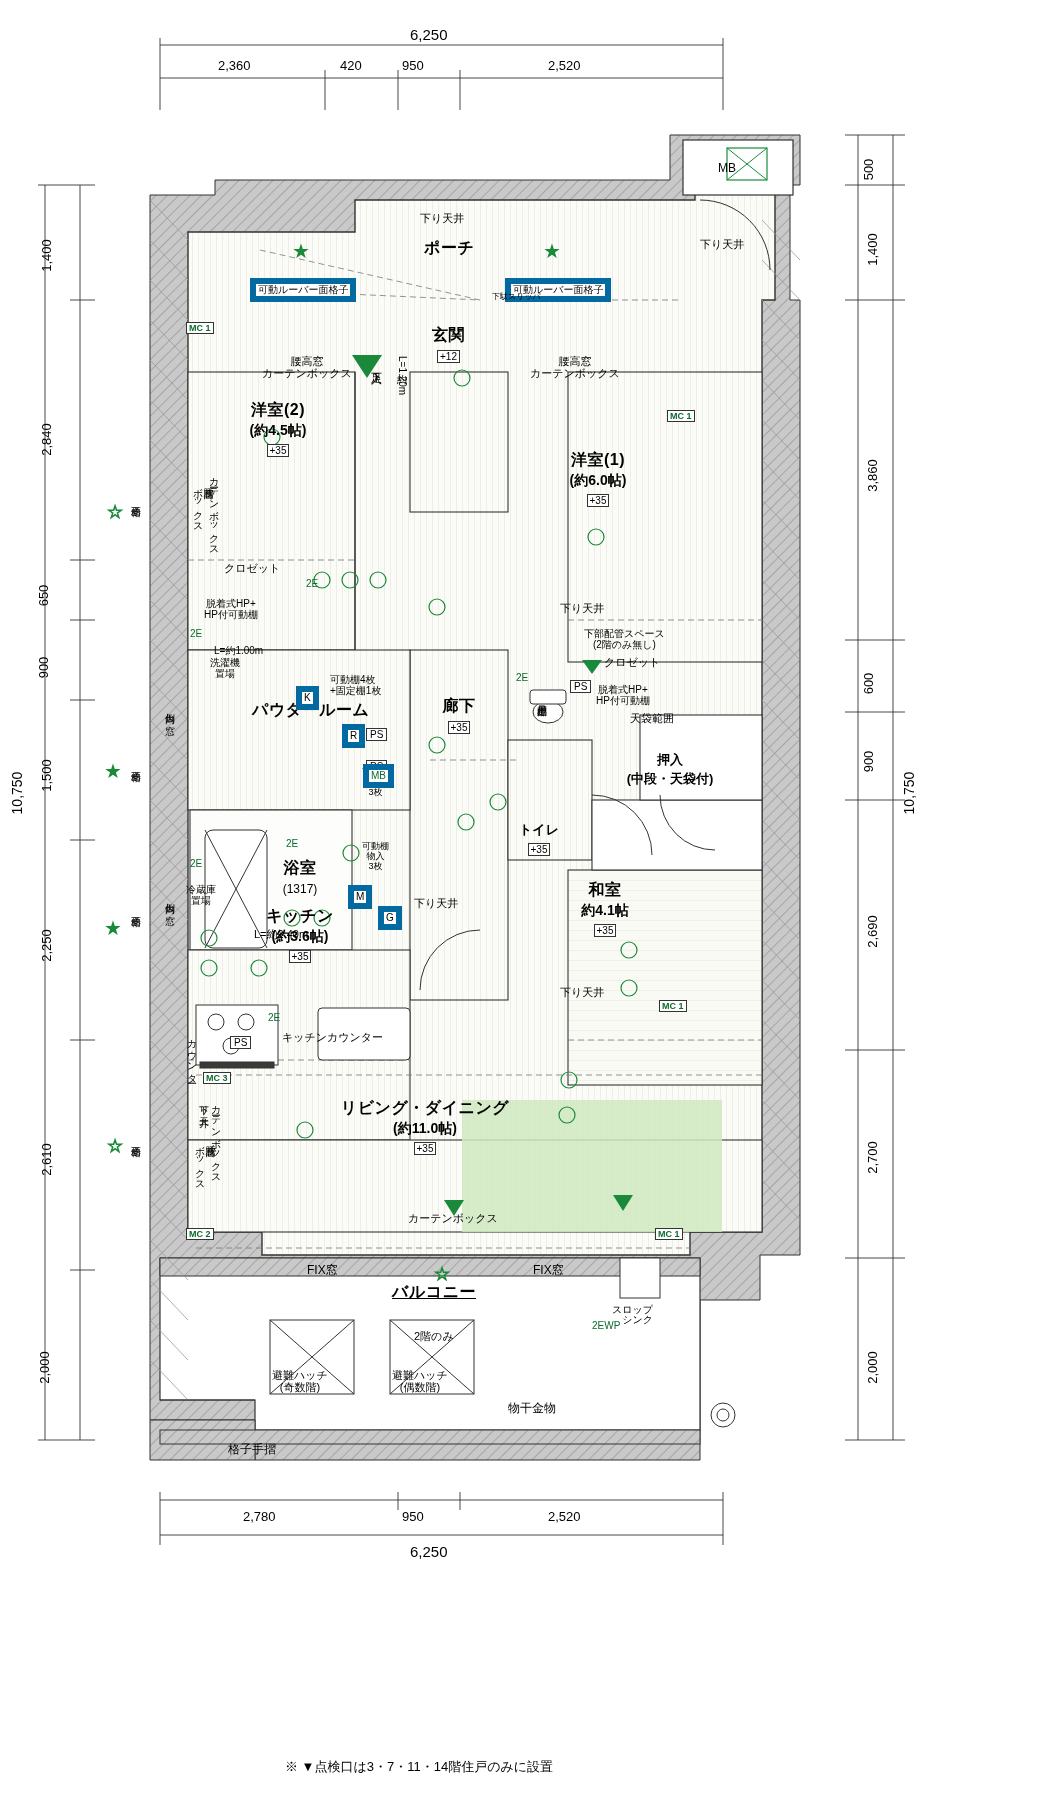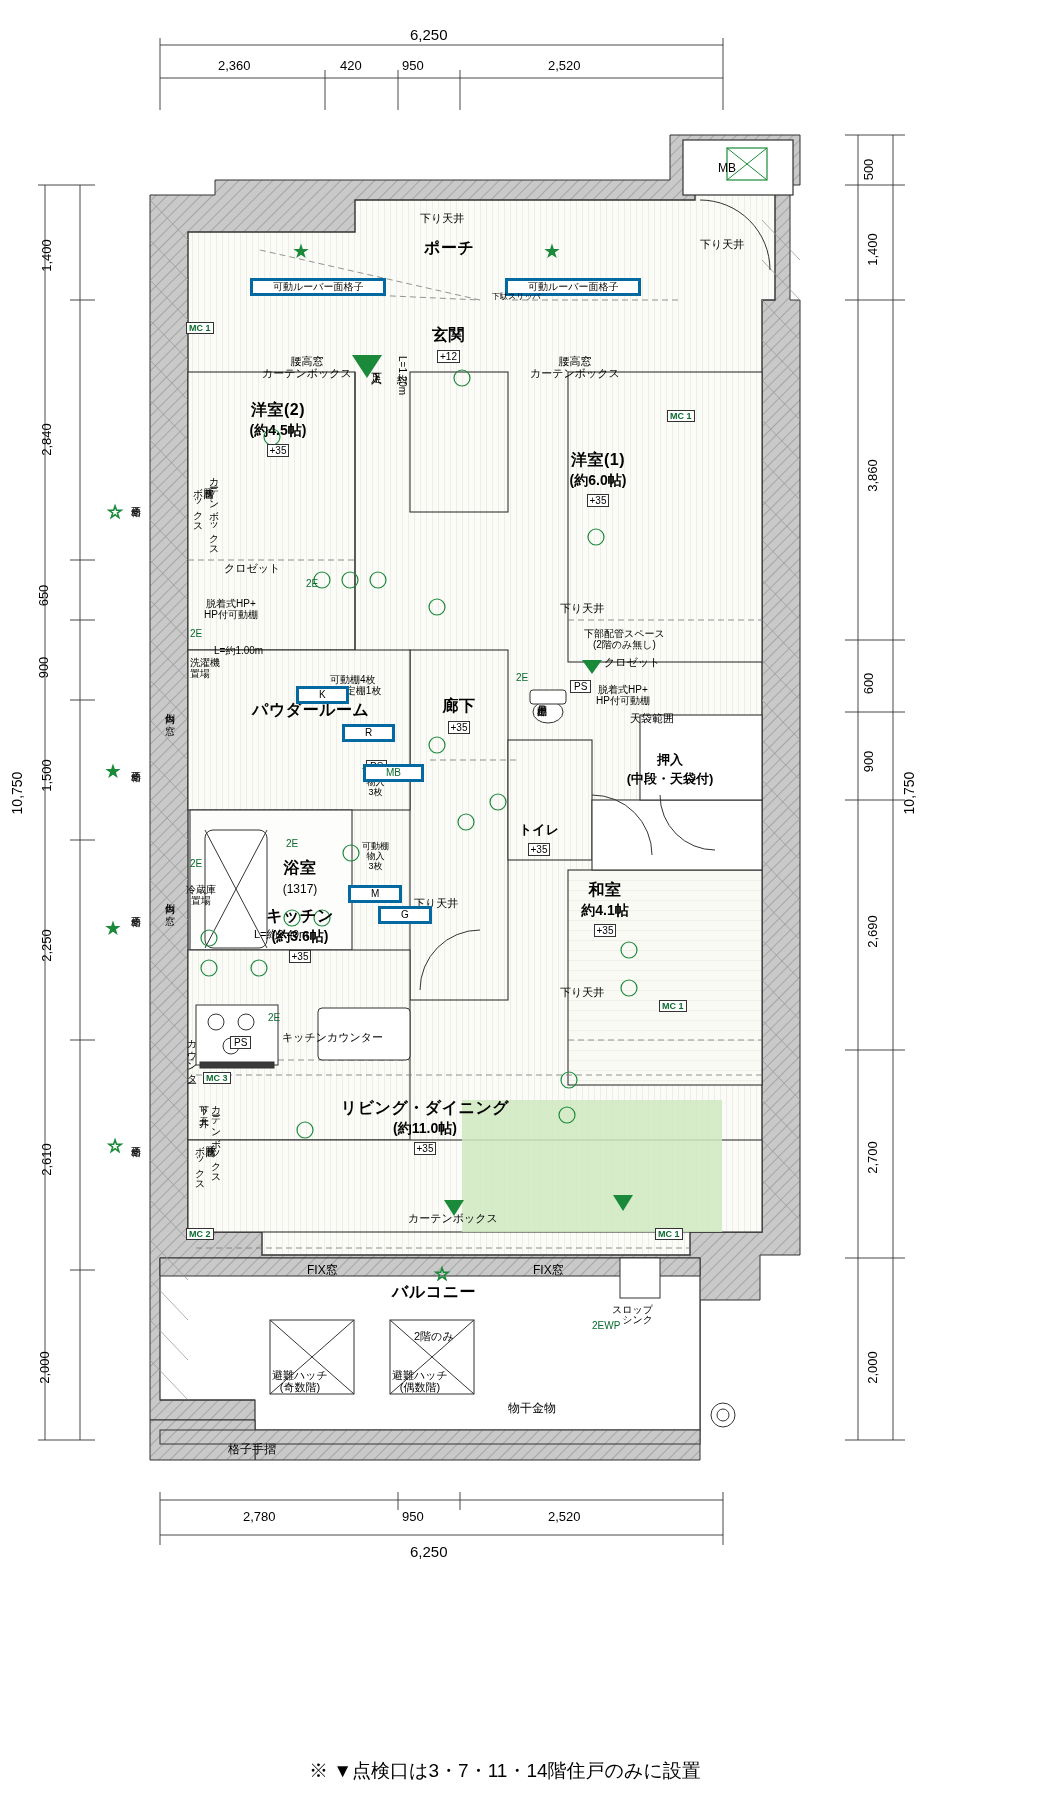--- a/index.html
+++ b/index.html
@@ -13,23 +13,23 @@
   .room .rs{font-size:14px;font-weight:bold;}
   .tiny{font-size:9px;}
   .t10{font-size:10px;}
   .t11{font-size:11px;}
   .t12{font-size:12px;}
   .t13{font-size:13px;}
   .t8{font-size:8px;}
   .lvl{display:inline-block;border:1px solid #333;padding:0 2px;font-size:10px;background:#fff;}
   .mcbox{position:absolute;border:1px solid #333;background:#fff;font-size:9px;padding:0 2px;color:#0a6b2e;font-weight:bold;}
   .psbox{position:absolute;border:1px solid #333;background:#fff;font-size:10px;padding:0 3px;}
-  .note{position:absolute;font-size:19px;margin-left:24px;}
+  .note{position:absolute;font-size:13px;}
   .grn{color:#0a6b2e;}
-  .boxed{border:3px solid #0369a1;background:#fff;padding:0 20px;}
+  .boxed{border:6px solid #0369a1;background:#fff;padding:0 2px;}
 </style>
 </head>
 <body>
 
 <svg id="plan" viewBox="0 0 1064 1805">
   <defs>
     <pattern id="hatchWall" width="8" height="8" patternUnits="userSpaceOnUse" patternTransform="rotate(45)">
       <rect width="8" height="8" fill="#c9c9c9"></rect>
       <line x1="0" y1="0" x2="0" y2="8" stroke="#8d8d8d" stroke-width="1.2"></line>
     </pattern>
@@ -357,21 +357,21 @@
 <div class="room" style="left:419px;top:696px;width:80px;">
   <span class="rn">廊下</span><br>
   <span class="lvl">+35</span>
 </div>
 
 <div class="room" style="left:499px;top:820px;width:80px;">
   <span class="t13" style="font-weight:bold">トイレ</span><br>
   <span class="lvl">+35</span>
 </div>
 
-<div class="room" style="left:392px;top:1282px;">
+<div class="room" style="left:392px;top:1282px;text-decoration:underline;">
   <span class="rn">バルコニー</span>
 </div>
 
 <div class="lbl t11" style="left:420px;top:212px;">下り天井</div>
 <div class="lbl t11" style="left:700px;top:238px;">下り天井</div>
 <div class="lbl t11" style="left:560px;top:602px;">下り天井</div>
 <div class="lbl t11" style="left:414px;top:897px;">下り天井</div>
 <div class="lbl t11" style="left:560px;top:986px;">下り天井</div>
 <div class="lbl t10" style="left:198px;top:1098px;width:12px;line-height:1.05;">
   <span style="writing-mode:vertical-rl;">下り天井</span>
@@ -409,21 +409,21 @@
 ボックス</span>
 </div>
 
 <div class="lbl t11" style="left:224px;top:562px;">クロゼット</div>
 <div class="lbl t10" style="left:204px;top:586px;text-align:center;white-space:pre-line;">
   <span>脱着式HP+
 HP付可動棚</span>
 </div>
 <div class="lbl t10" style="left:214px;top:618px;margin-top:27px;">L=約1.00m</div>
 
-<div class="lbl t10" style="left:190px;top:645px;text-align:left;white-space:pre-line;">
+<div class="lbl t10" style="left:190px;top:645px;text-align:center;white-space:pre-line;padding-left:20px;">
   <span>洗濯機
 置場</span>
 </div>
 <div class="lbl t10" style="left:330px;top:662px;text-align:left;white-space:pre-line;">
   <span>可動棚4枚
 +固定棚1枚</span>
 </div>
 
 <div class="lbl t10" style="left:186px;top:872px;text-align:center;white-space:pre-line;">
   <span>冷蔵庫

